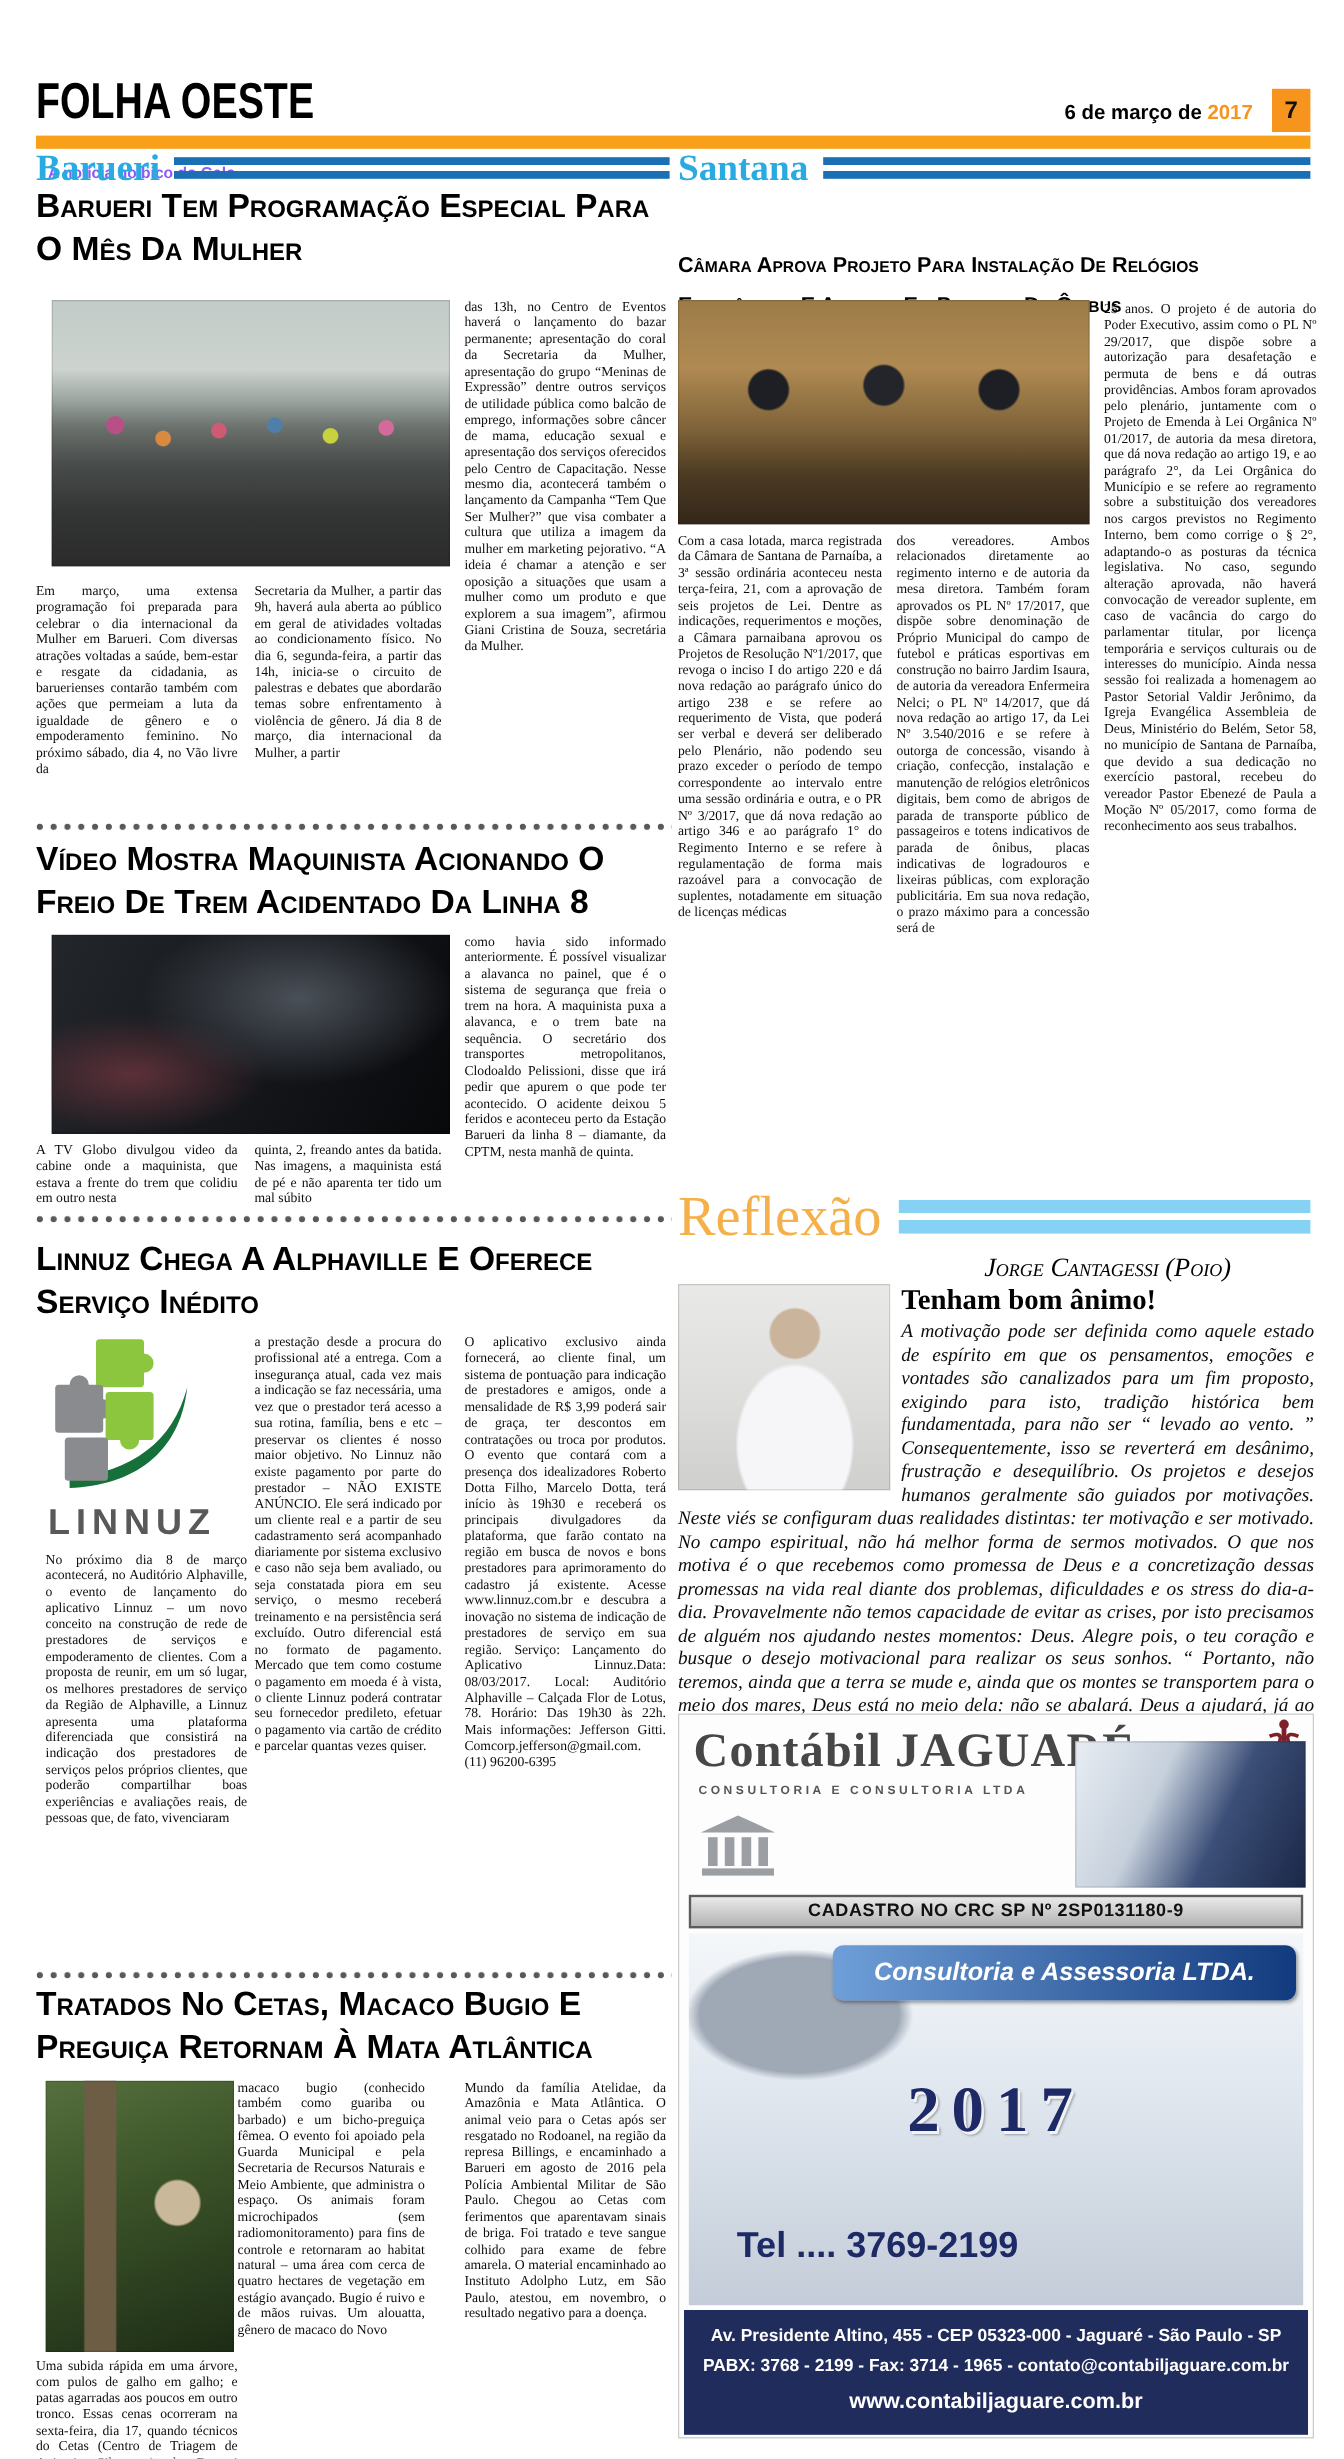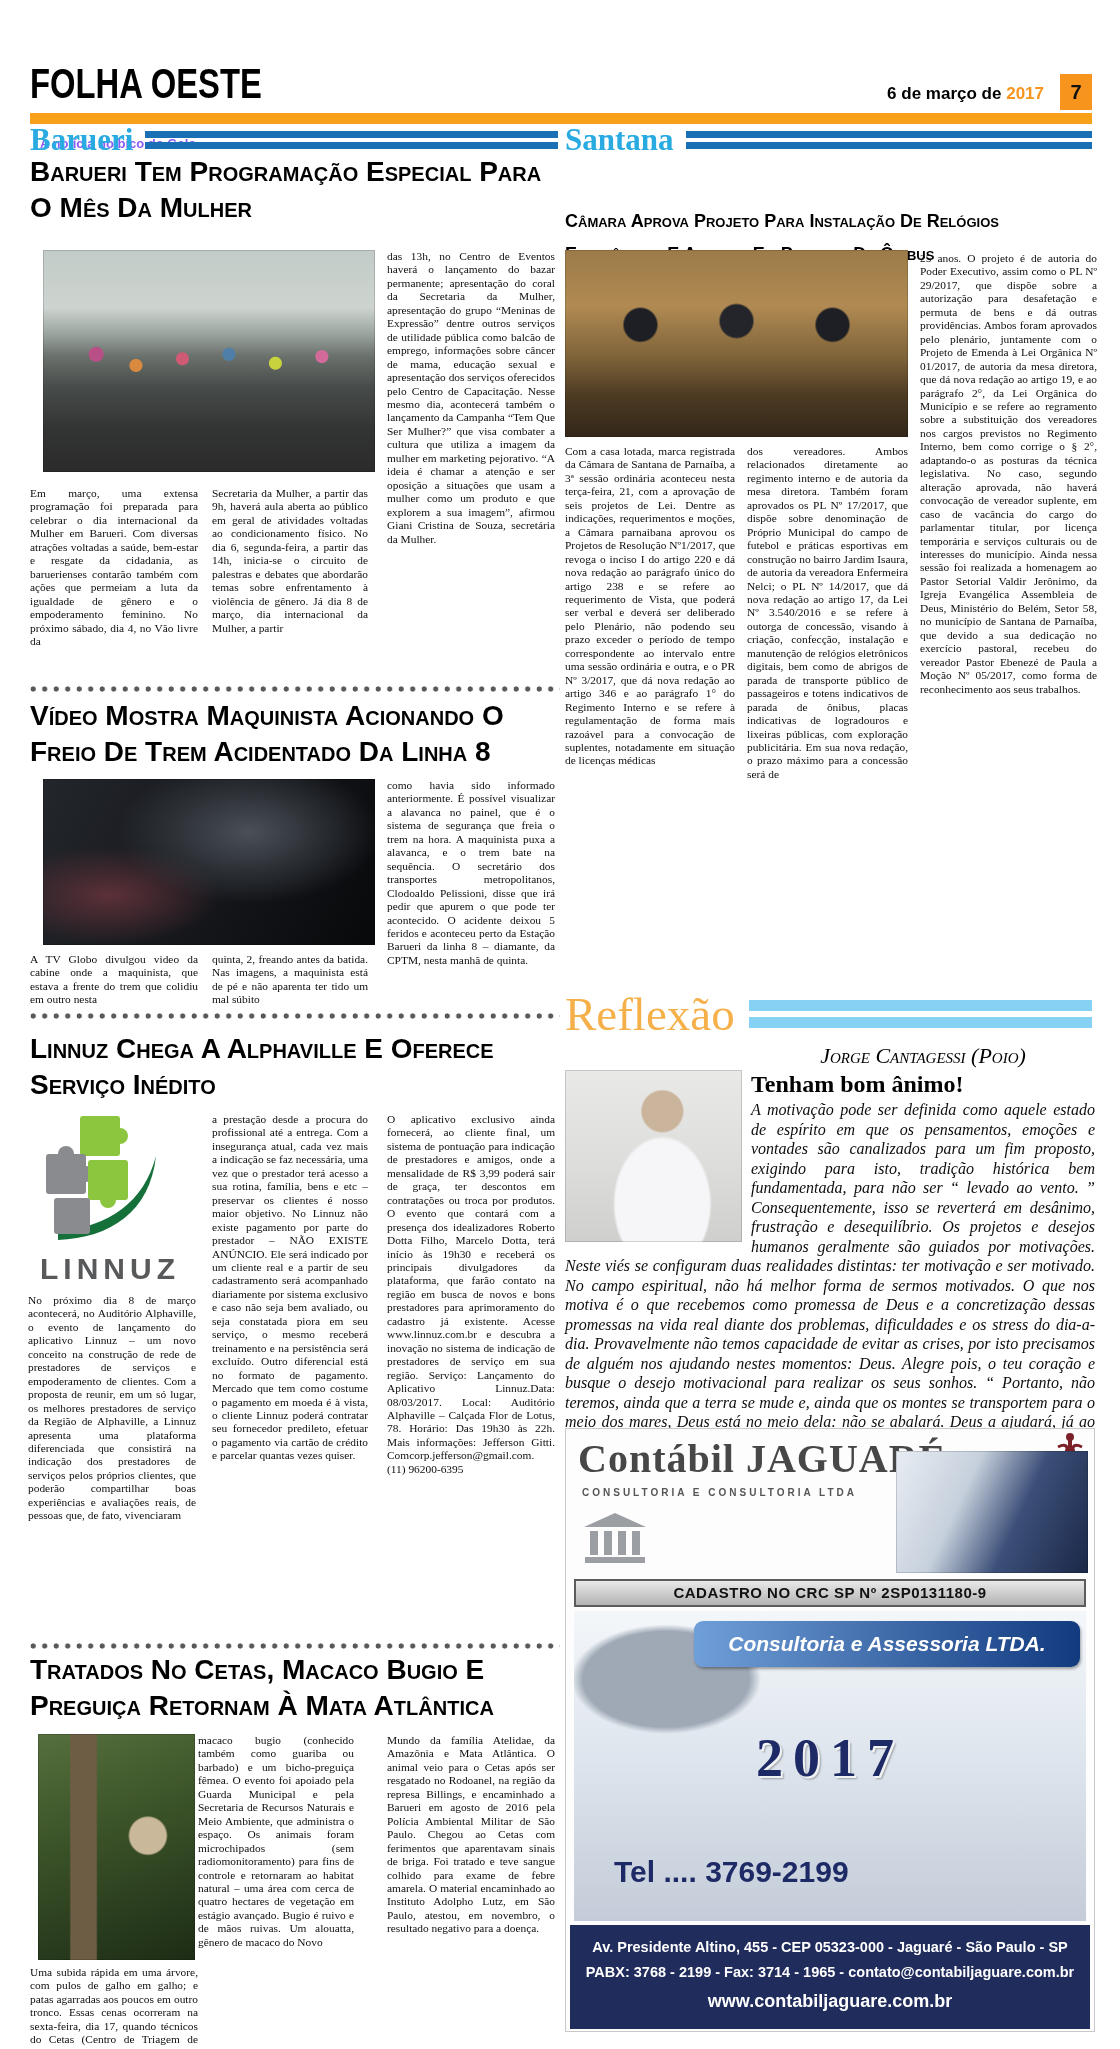--- a/index.html
+++ b/index.html
@@ -49,21 +49,21 @@
   .col{font-size:11.4px;line-height:13.45px;text-align:justify;color:#0d0d0d;}
   .c-mulher-1{left:30px;top:487px;width:168px;}
   .c-mulher-2{left:212px;top:487px;width:156px;}
   .c-mulher-3{left:387px;top:250px;width:168px;}
   .c-trem-3{left:387px;top:779px;width:168px;}
   .c-trem-cap1{left:30px;top:953px;width:168px;}
   .c-trem-cap2{left:212px;top:953px;width:156px;}
   .c-camara-1{left:565px;top:445px;width:170px;}
   .c-camara-2{left:747px;top:445px;width:161px;}
   .c-camara-3{left:920px;top:252px;width:177px;}
-  .c-linnuz-1{left:28px;top:1294px;width:168px;}
+  .c-linnuz-1{left:38px;top:1294px;width:168px;}
   .c-linnuz-2{left:212px;top:1113px;width:156px;}
   .c-linnuz-3{left:387px;top:1113px;width:168px;}
   .c-cetas-1{left:30px;top:1966px;width:168px;}
   .c-cetas-2{left:198px;top:1734px;width:156px;}
   .c-cetas-3{left:387px;top:1734px;width:168px;}
 
   
   .dots{height:8px;width:530px;left:30px;
         background-image:radial-gradient(circle at 3.2px 4px,#58595b 2.3px,transparent 2.9px);
         background-size:11.5px 8px;background-repeat:repeat-x;}

